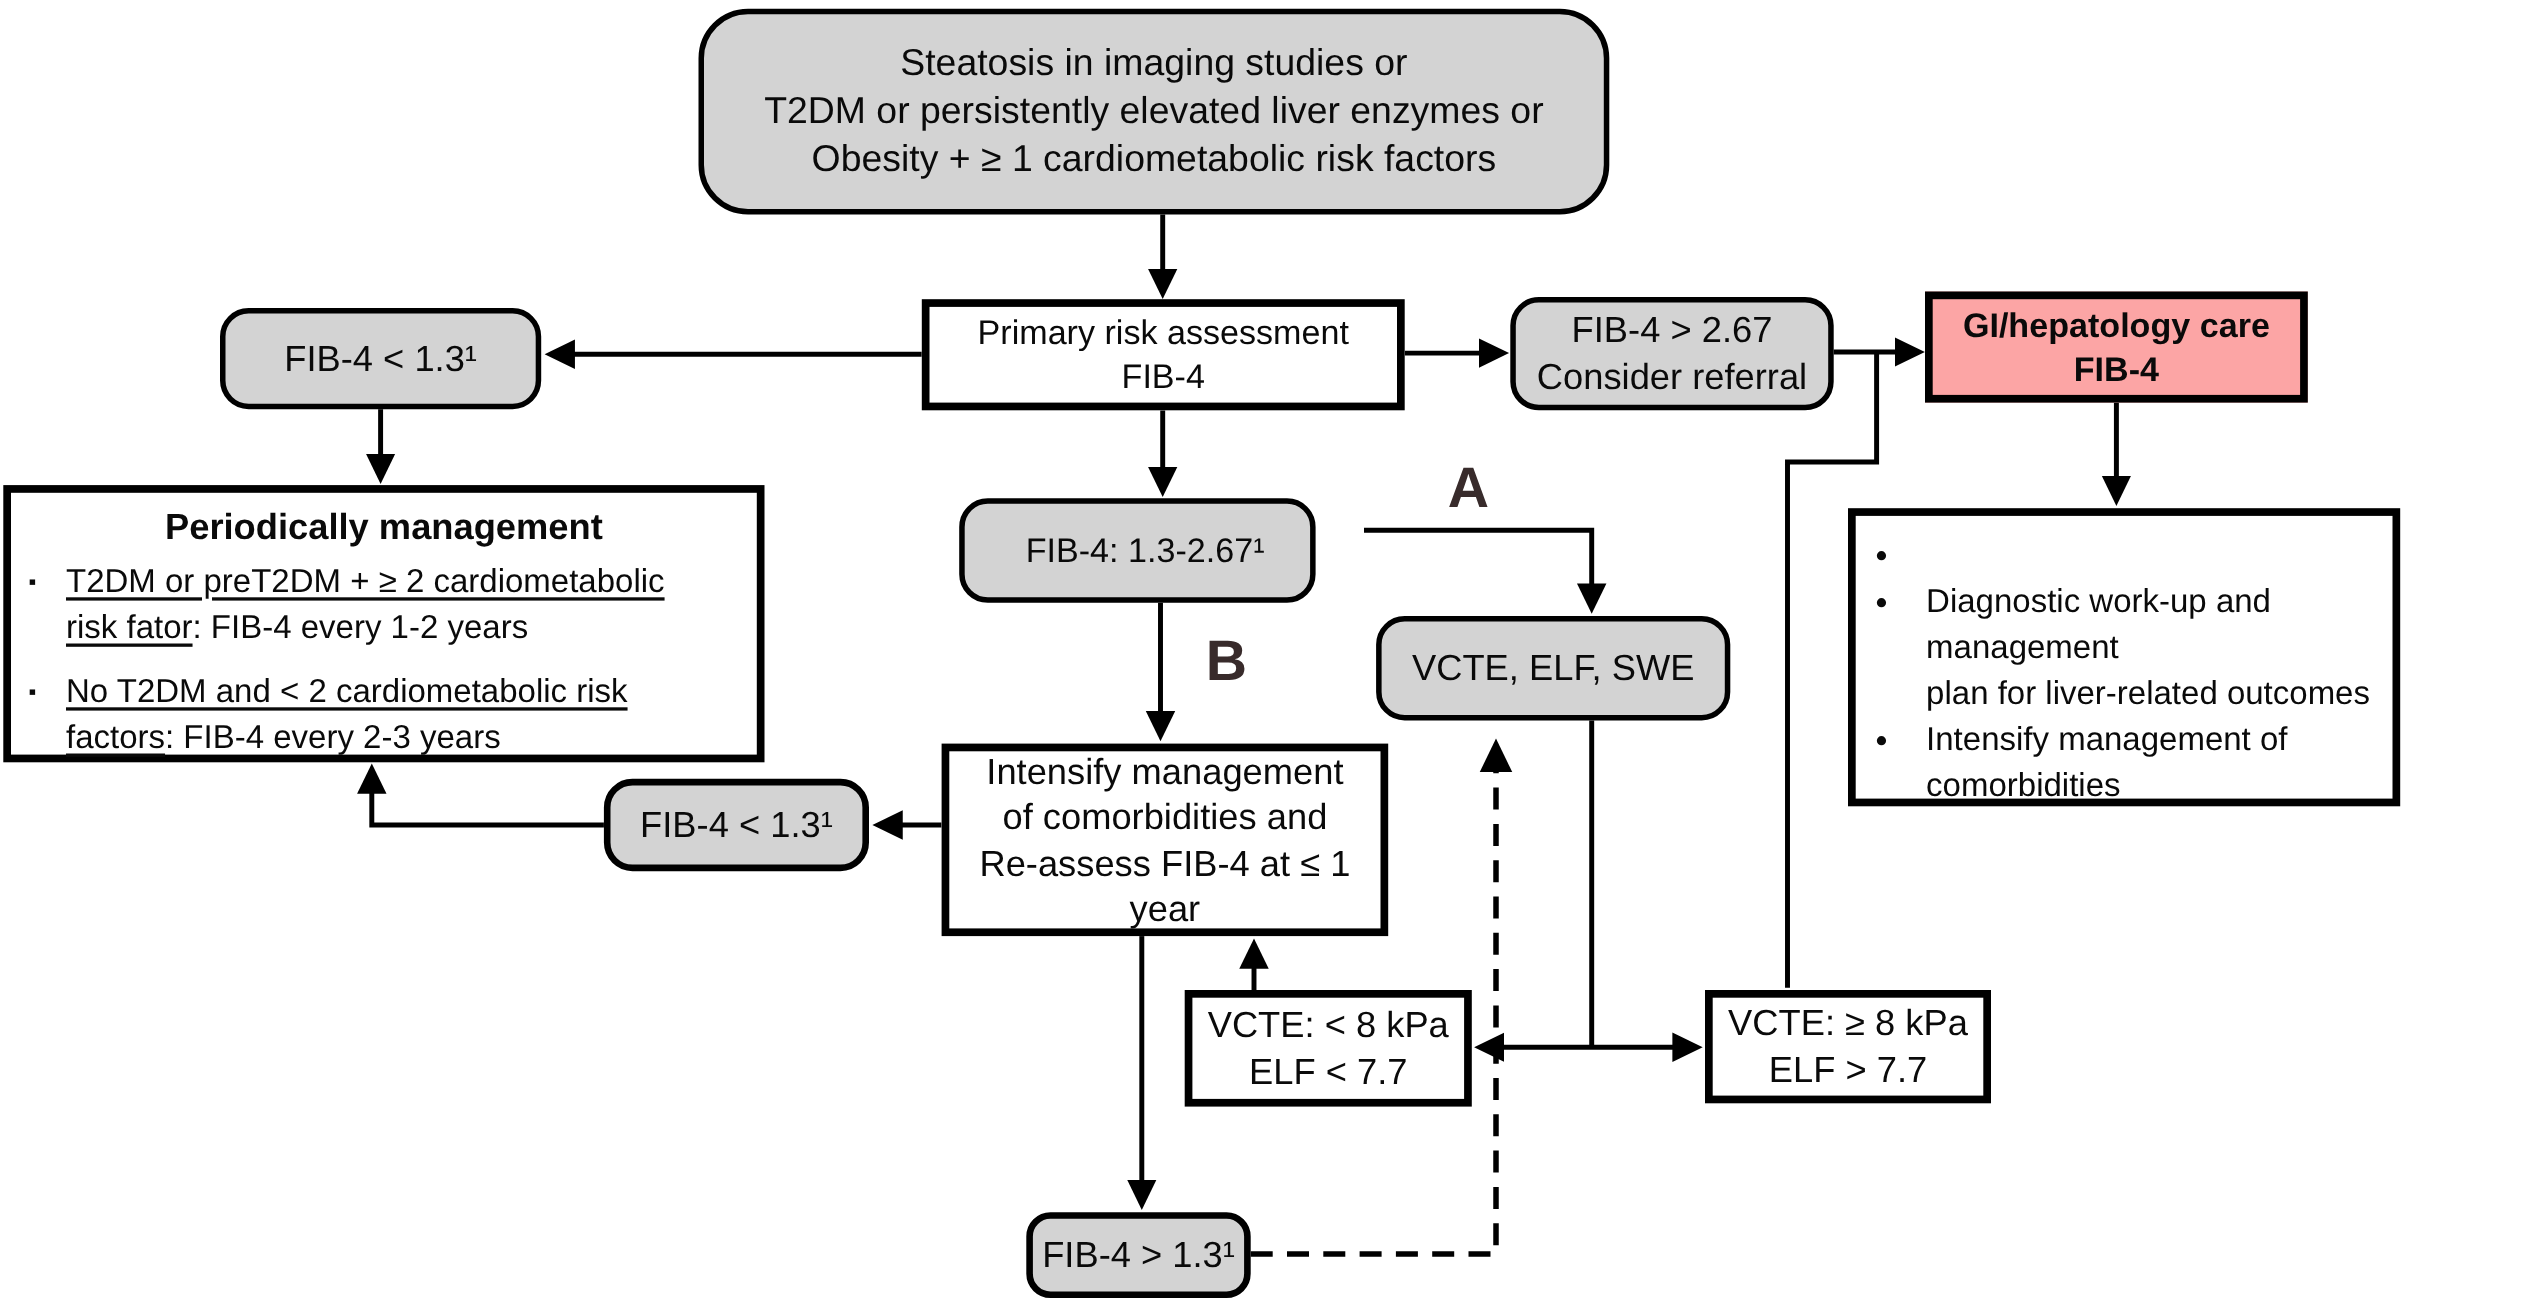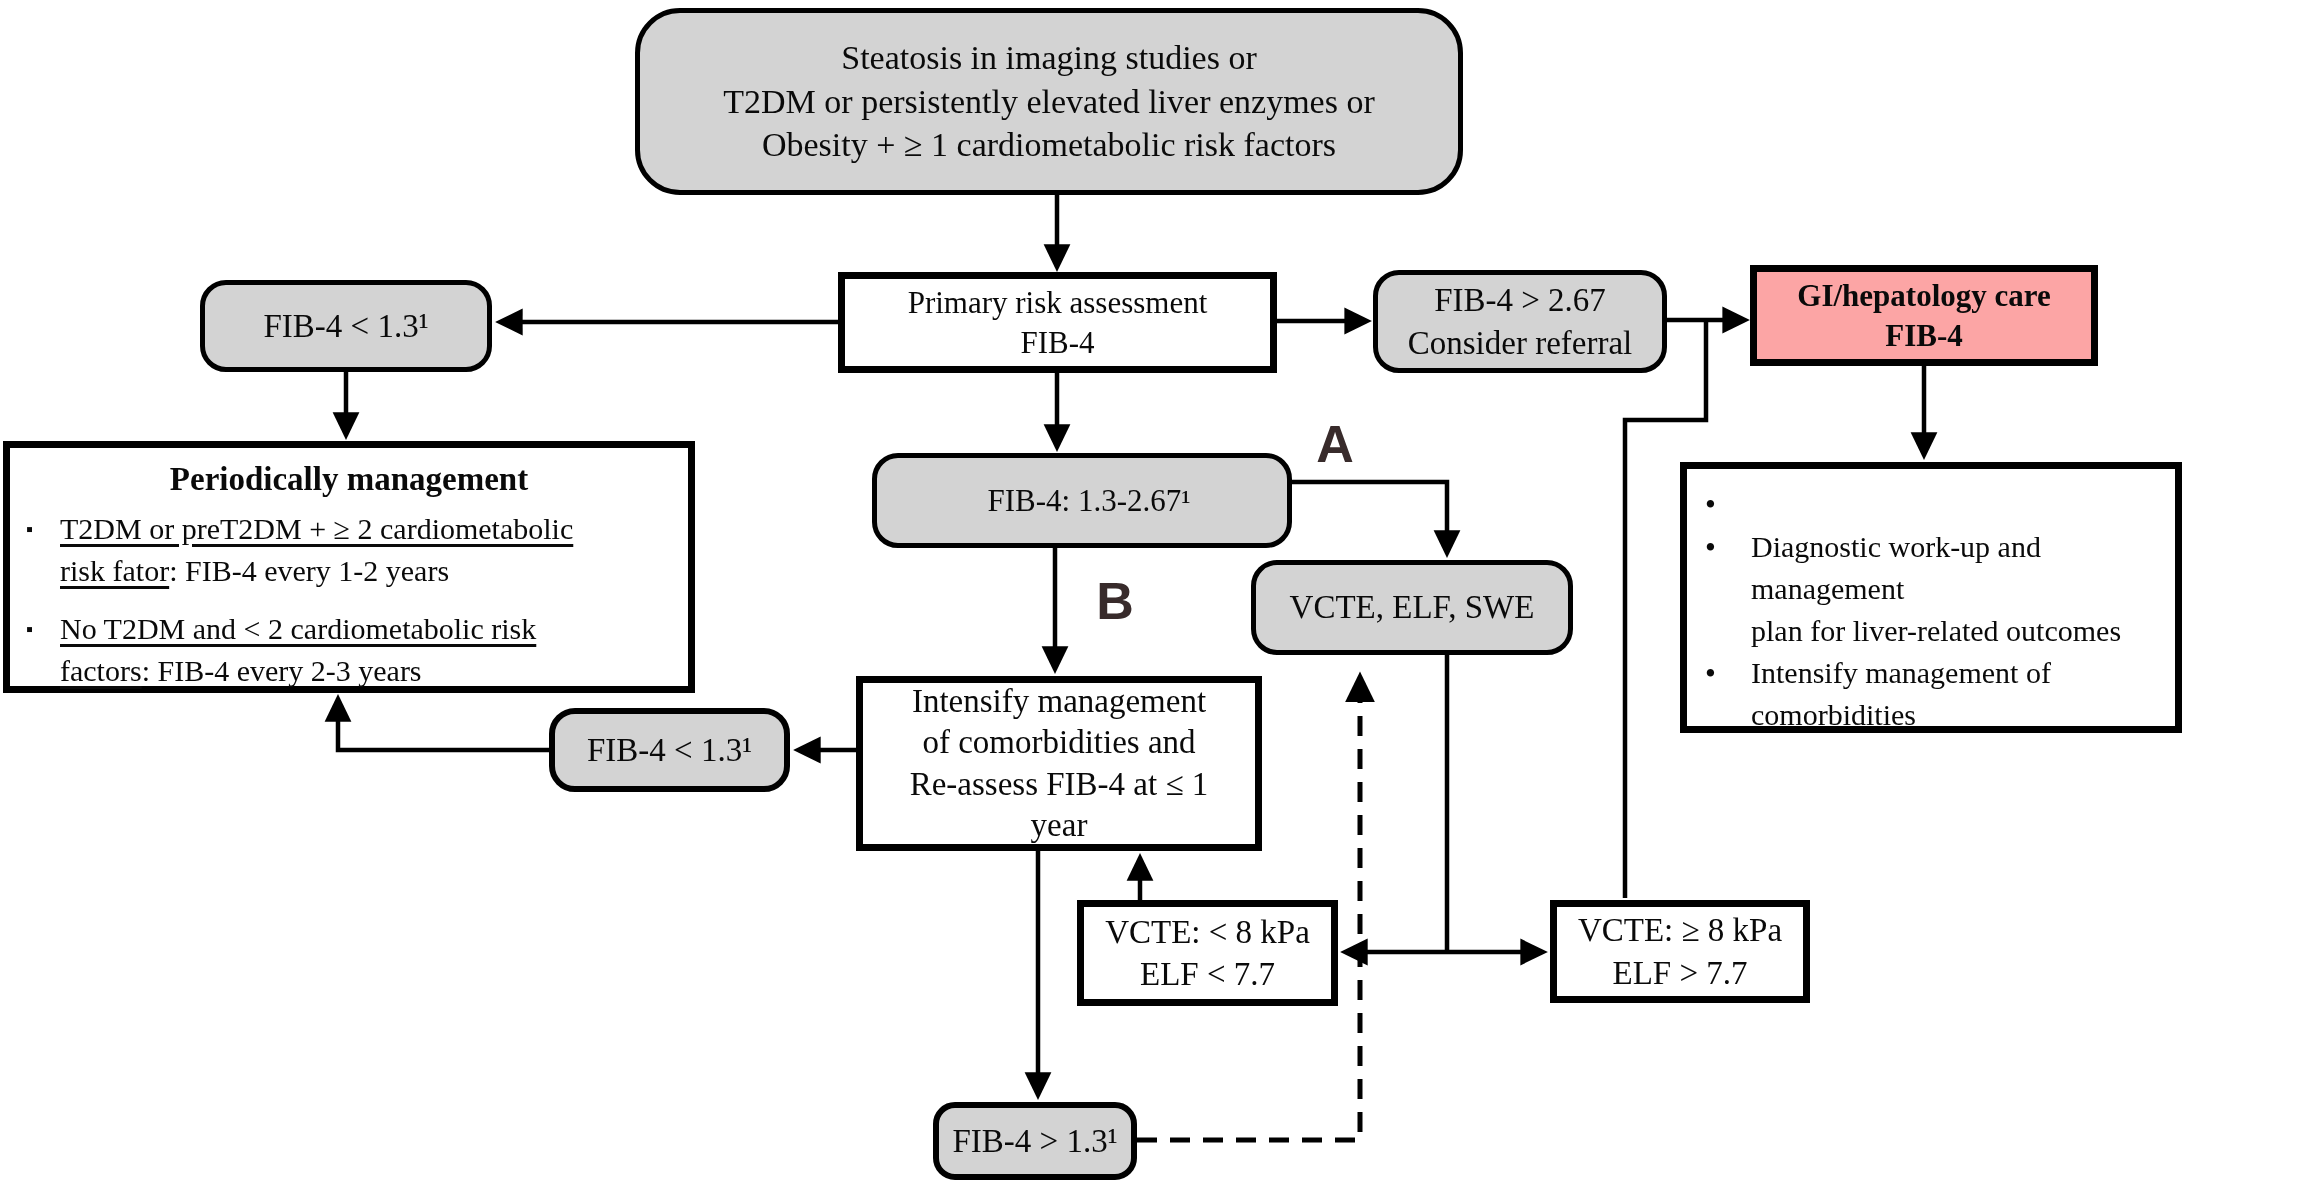--- a/index.html
+++ b/index.html
@@ -1,20 +1,20 @@
 <!DOCTYPE html>
 <html><head>
 <meta charset="utf-8">
 <style>
   html,body{margin:0;padding:0;background:#ffffff;}
   .canvas{position:relative;width:2314px;height:1186px;background:#ffffff;
           font-family:"Liberation Sans",sans-serif;color:#0a0a0a;overflow:hidden;}
   .lines{position:absolute;left:0;top:0;width:2314px;height:1186px;}
   .box{position:absolute;box-sizing:border-box;display:flex;align-items:center;
-       justify-content:center;text-align:center;white-space:pre-line;line-height:1.28;font-family:Liberation Serif, serif;}
+       justify-content:center;text-align:center;white-space:pre-line;line-height:1.28;}
   .round{background:#d3d3d3;border:5px solid #000;border-radius:26px;}
   .thick{background:#ffffff;border:7px solid #000;}
   .dark{background:#fca5a5;border:7px solid #000;font-weight:bold;}
   .entry{border-radius:45px;border-width:5px;font-size:34px;}
   .f32{font-size:33px;}
   .f34{font-size:31px;}
   .panel{align-items:flex-start;justify-content:flex-start;flex-direction:column;
          text-align:left;white-space:normal;}
   .panel-title{width:100%;text-align:center;font-weight:bold;font-size:33px;
                padding:6px 0 8px 0;}
@@ -91,21 +91,21 @@
       <span class="btext"><span class="u">T2DM or preT2DM + ≥ 2 cardiometabolic
 risk fator</span><span>: FIB-4 every 1-2 years</span></span>
     </div>
     <div class="brow">
       <span class="bmark-sq">▪</span>
       <span class="btext"><span class="u">No T2DM and &lt; 2 cardiometabolic risk
 factors</span><span>: FIB-4 every 2-3 years</span></span>
     </div>
   </div>
 
-  <div class="box round f34" style="left:872px;top:453px;width:420px;height:95px;padding-left:14px;">
+  <div class="box round f34" style="left:872px;top:453px;width:324px;height:95px;padding-left:14px;">
     <span>FIB-4: 1.3-2.67¹</span>
   </div>
 
   <div class="biglabel" style="left:1305px;top:418px;width:60px;text-align:center;">A</div>
 
   <div class="biglabel" style="left:1085px;top:575px;width:60px;text-align:center;">B</div>
 
   <div class="box round f32" style="left:1251px;top:560px;width:322px;height:95px;justify-content:center;">
     <span>VCTE, ELF, SWE</span>
   </div>

